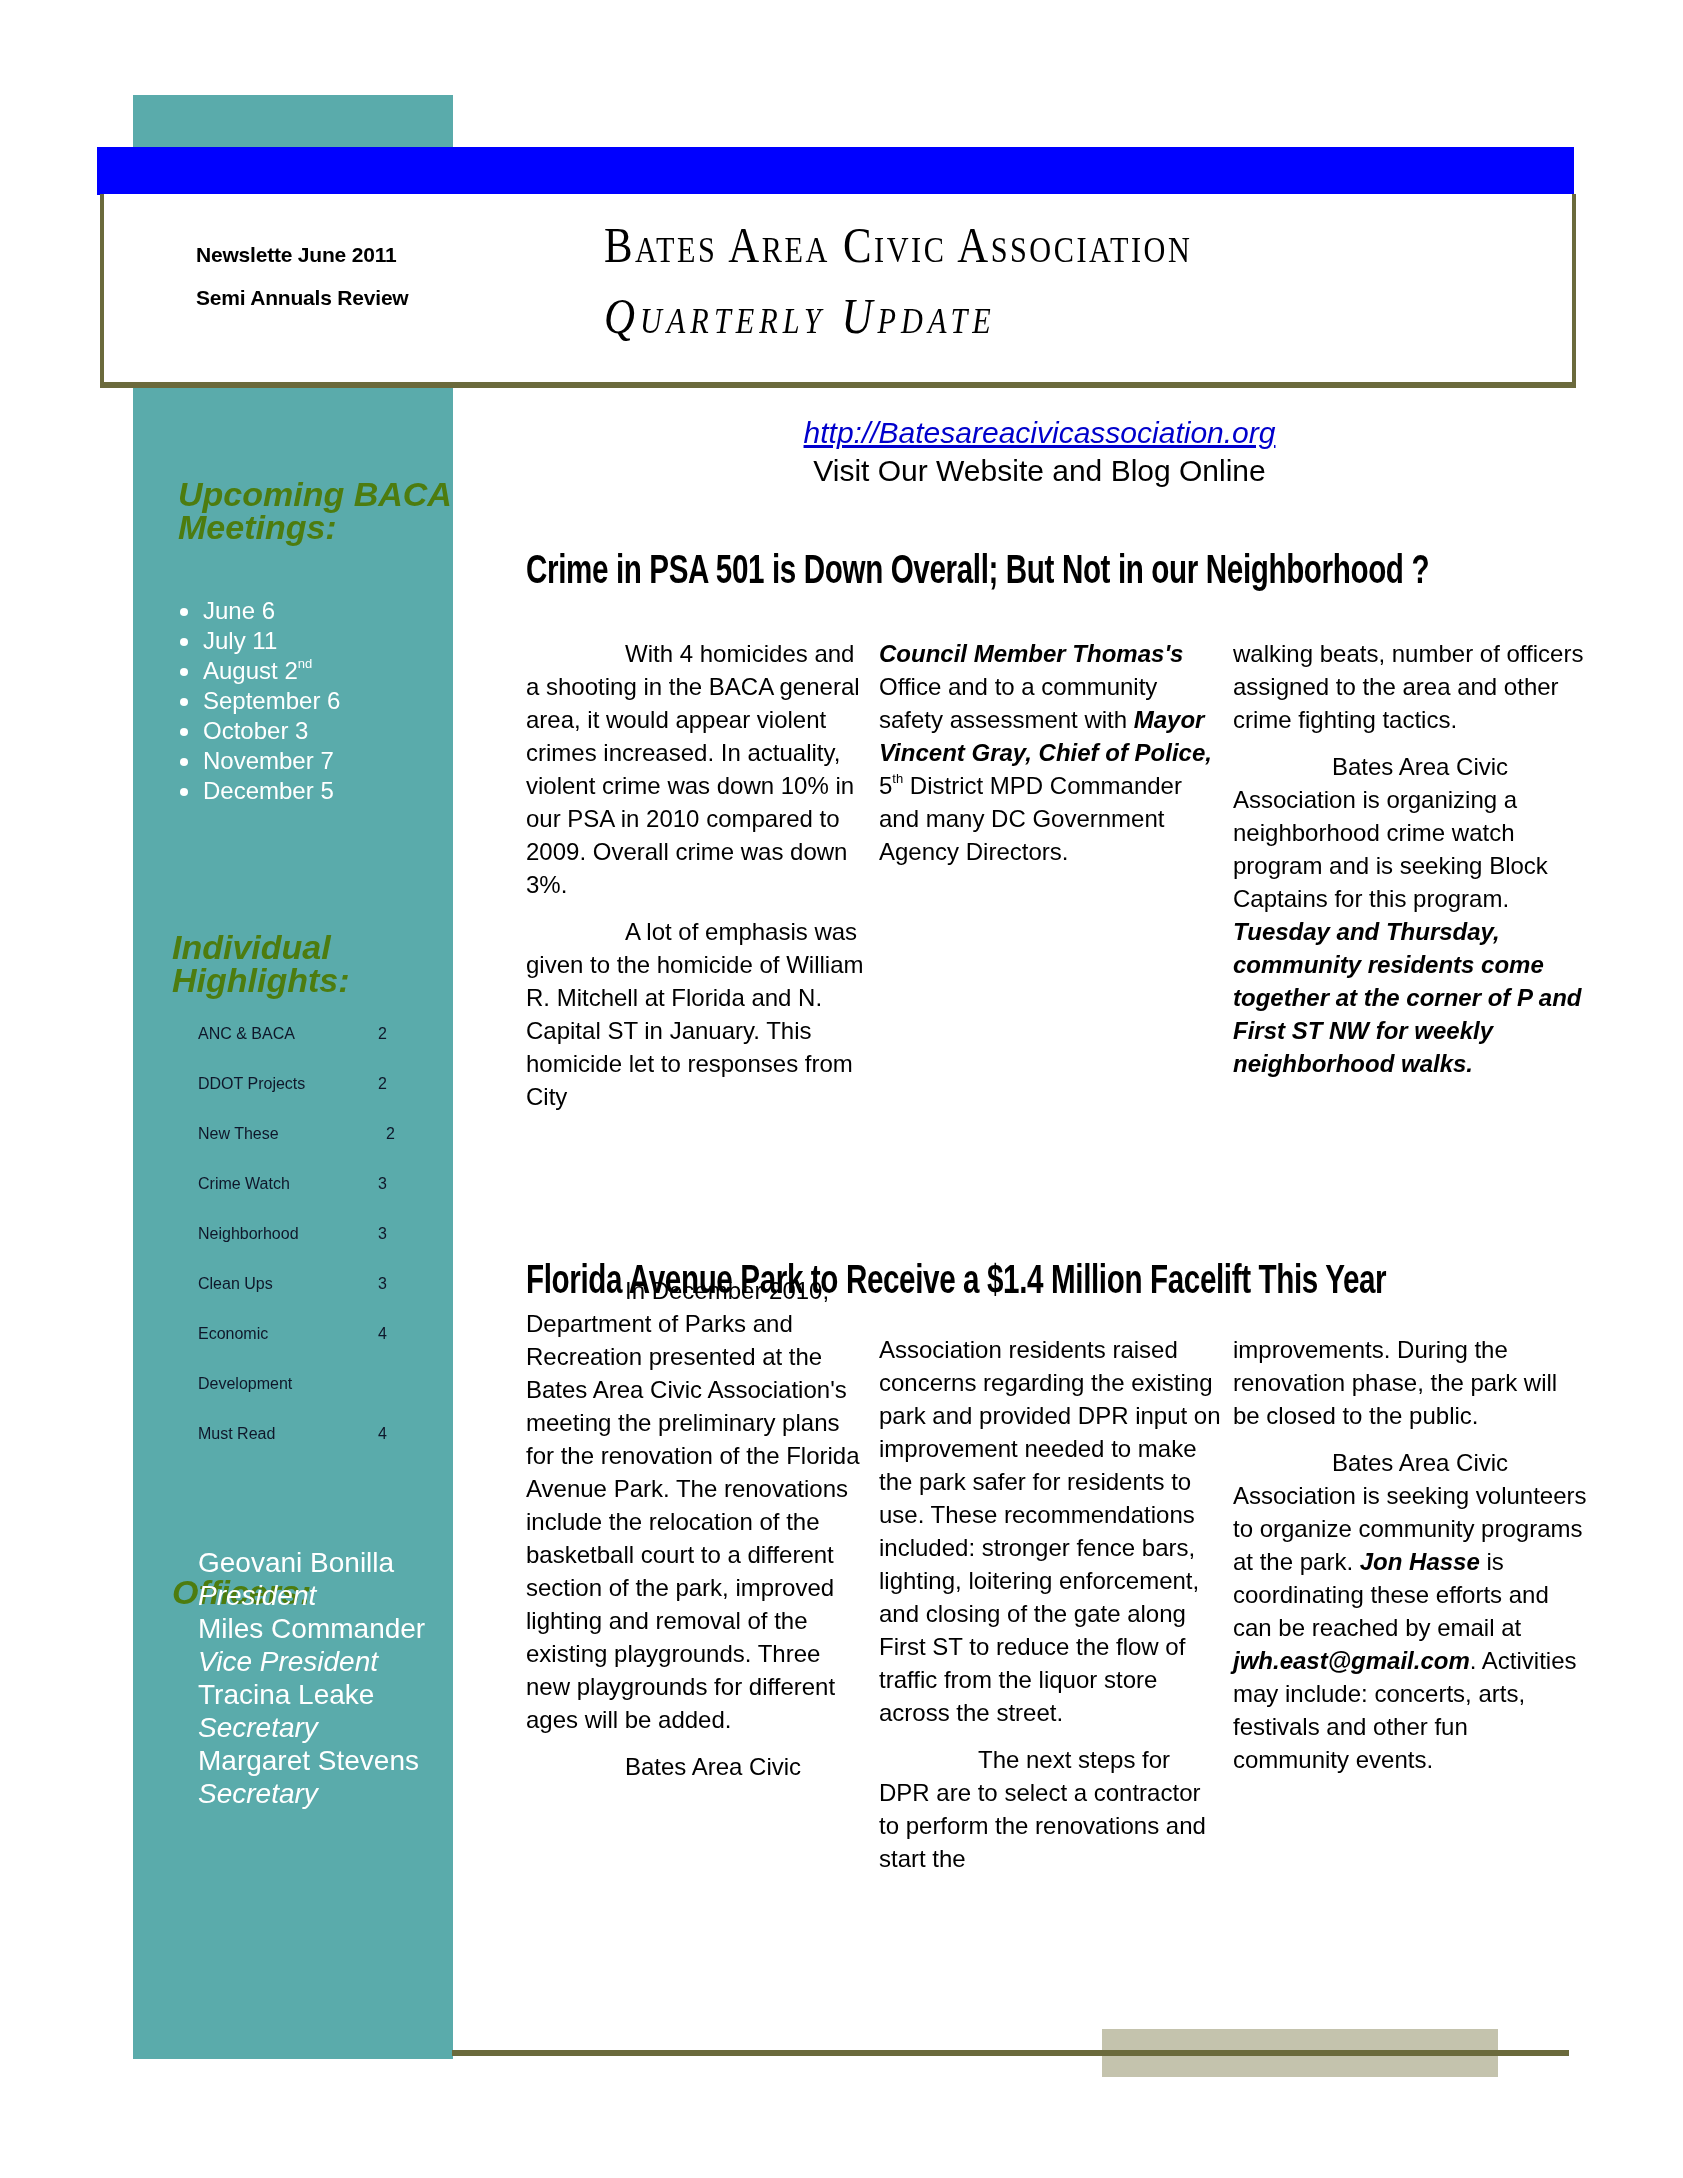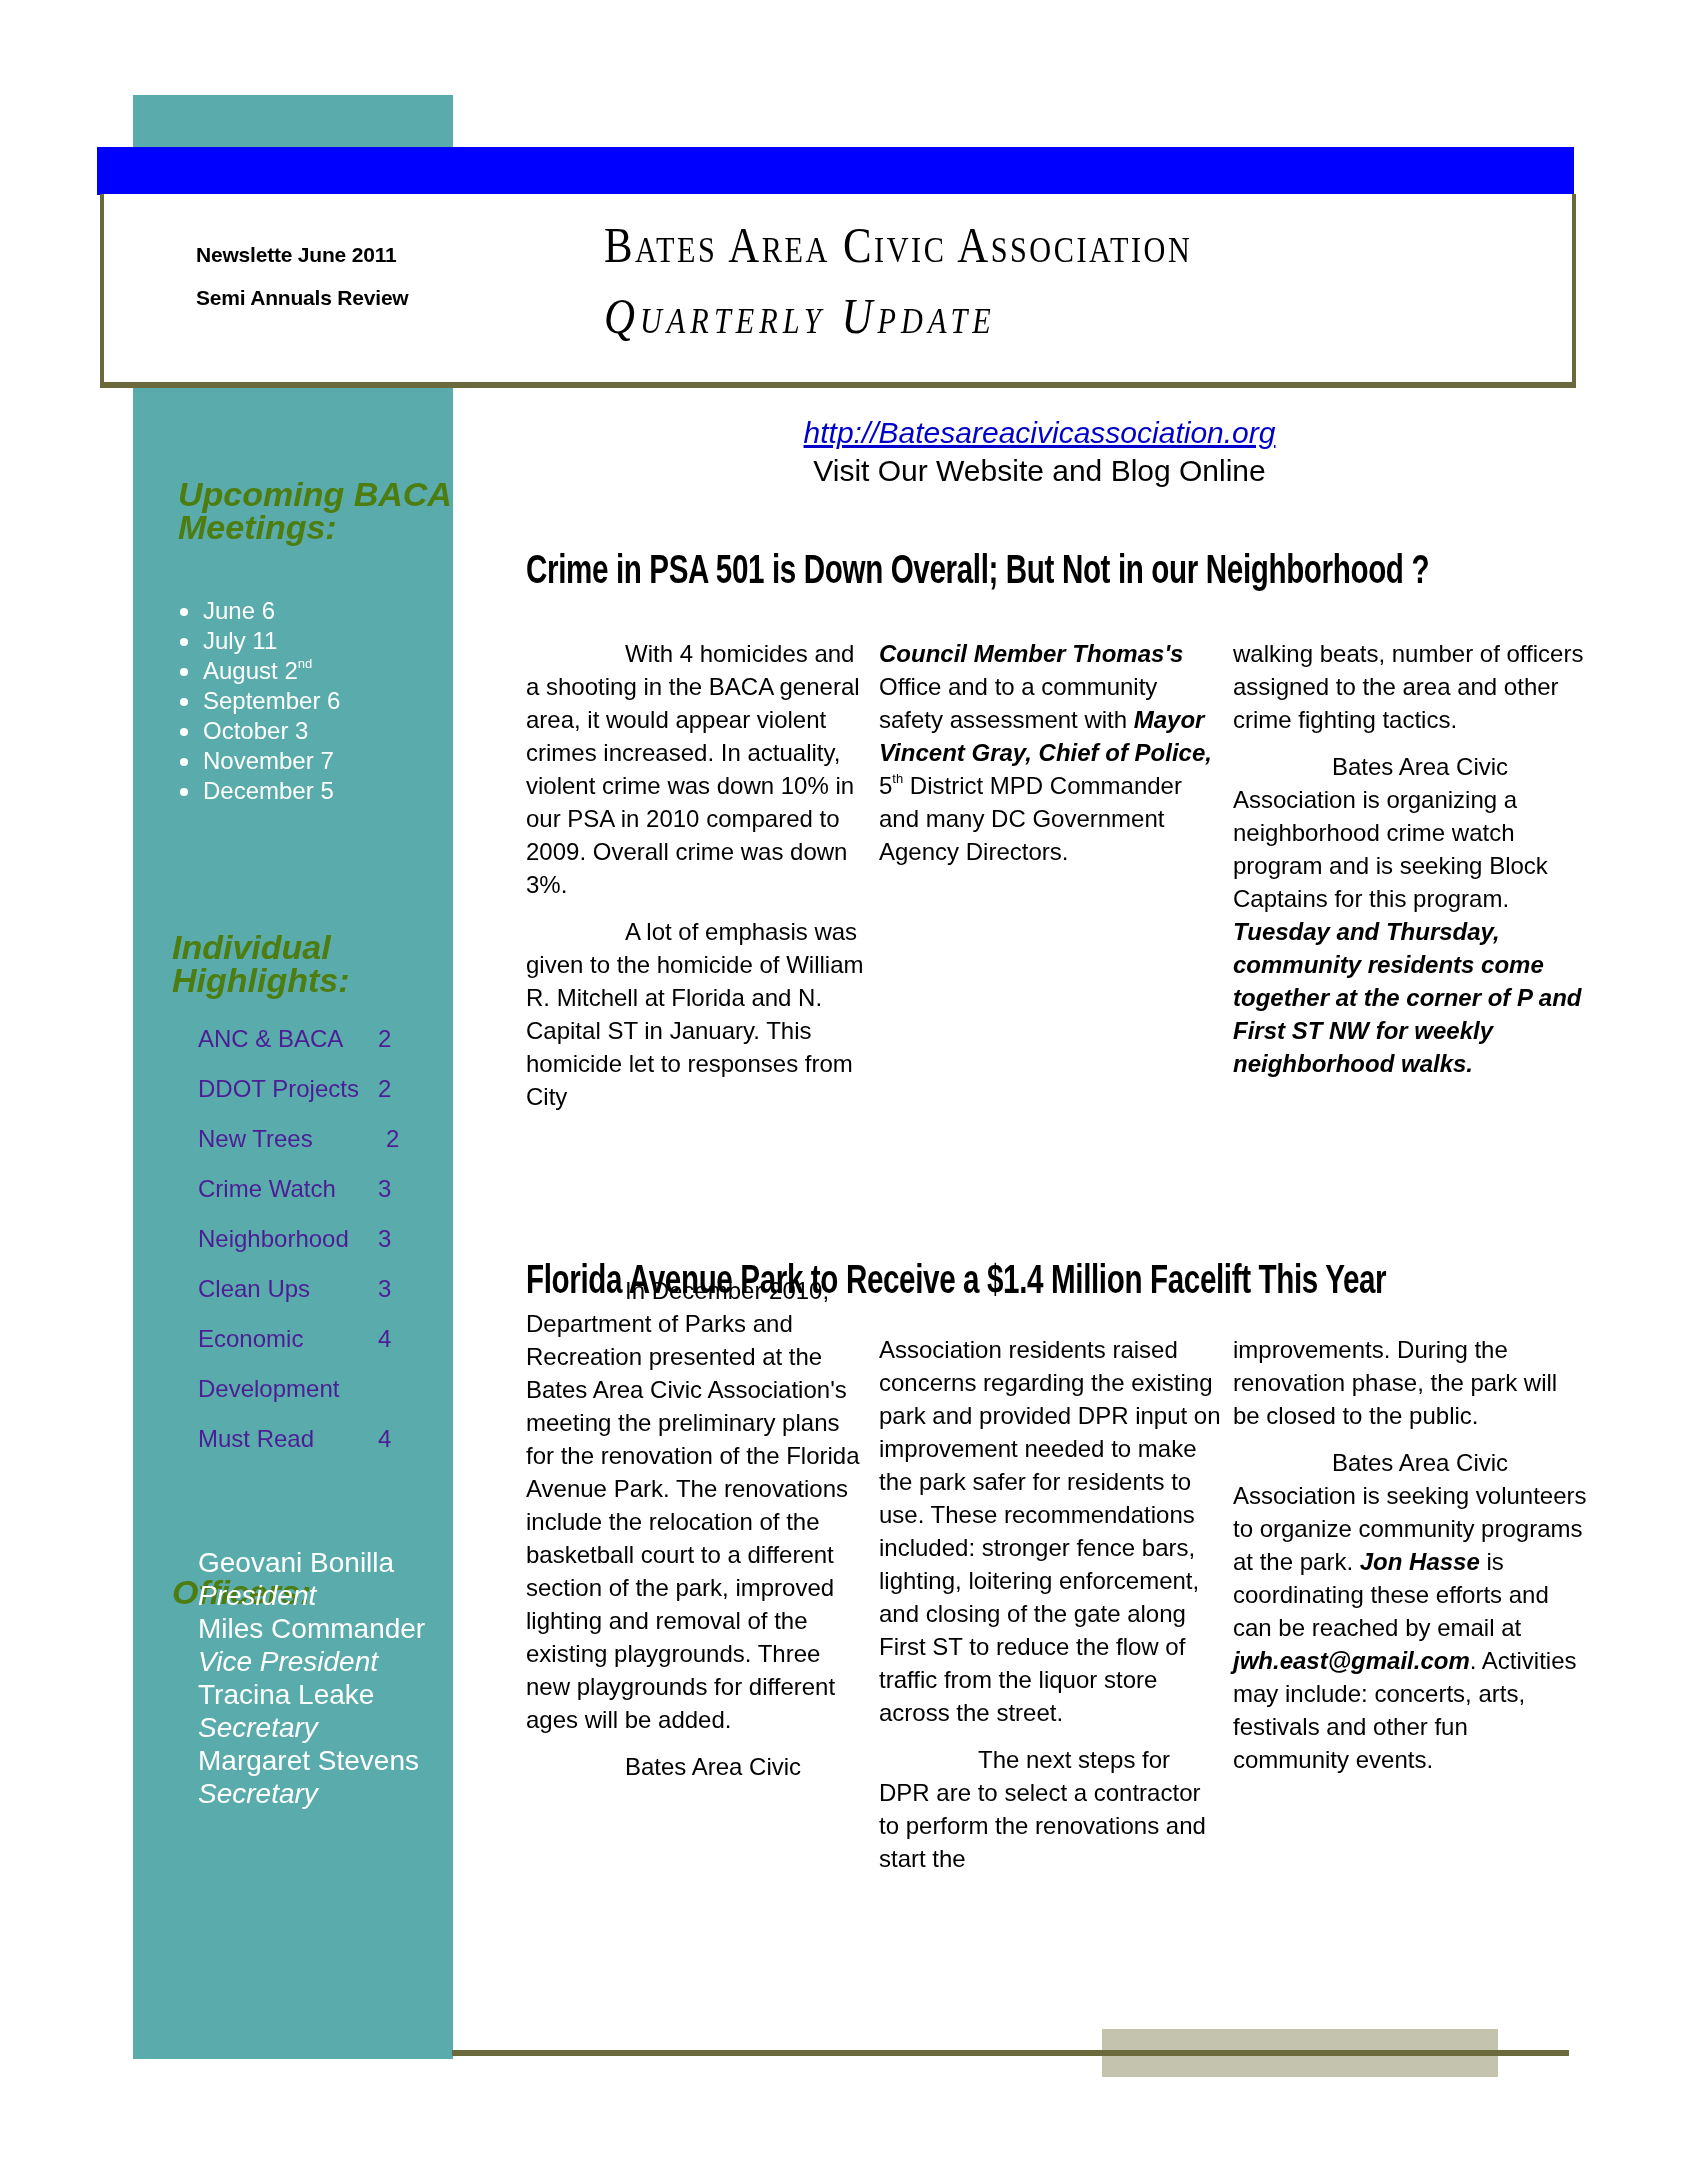--- a/index.html
+++ b/index.html
@@ -19,21 +19,21 @@
   .side-heading { position: absolute; color: #4d7c0f; font-weight: bold; font-style: italic; font-size: 34px; line-height: 33px; }
   .meetings-heading { left: 178px; top: 478px; }
   .highlights-heading { left: 172px; top: 931px; }
   .officers-heading { left: 172px; top: 1576px; }
 
   .meetings-list { position: absolute; left: 178px; top: 596px; margin: 0; padding: 0; list-style: none; color: #ffffff; font-size: 24px; line-height: 30px; }
   .meetings-list li { position: relative; padding-left: 25px; }
   .meetings-list li::before { content: ""; position: absolute; left: 2px; top: 12px; width: 8px; height: 8px; border-radius: 50%; background: #ffffff; }
   .meetings-list sup { font-size: 13px; vertical-align: 11px; line-height: 0; }
 
-  .highlights { position: absolute; left: 198px; top: 1025px; color: #4c1d95; font-size: 24px; }
+  .highlights { position: absolute; left: 198px; top: 1025px; color: #0f172a; font-size: 16px; }
   .hl-row { position: relative; height: 50px; width: 228px; }
   .hl-label { position: absolute; left: 0; top: 0; }
   .hl-page { position: absolute; left: 180px; top: 0; }
   .hl-page.shift { left: 188px; }
 
   .officers { position: absolute; left: 198px; top: 1546px; color: #ffffff; font-size: 28px; line-height: 33px; }
   .officers .role { font-style: italic; }
 
   .website { position: absolute; left: 495px; width: 1089px; text-align: center; font-size: 30px; }
   .website-link { top: 416px; color: #0000cc; font-style: italic; text-decoration: underline; }
@@ -93,21 +93,21 @@
 <div class="highlights">
   <div class="hl-row">
       <span class="hl-label">ANC &amp; BACA</span>
       <span class="hl-page">2</span>
     </div>
   <div class="hl-row">
       <span class="hl-label">DDOT Projects</span>
       <span class="hl-page">2</span>
     </div>
   <div class="hl-row">
-      <span class="hl-label">New Trees</span>
+      <span class="hl-label">New These</span>
       <span class="hl-page shift">2</span>
     </div>
   <div class="hl-row">
       <span class="hl-label">Crime Watch</span>
       <span class="hl-page">3</span>
     </div>
   <div class="hl-row">
       <span class="hl-label">Neighborhood</span>
       <span class="hl-page">3</span>
     </div>

